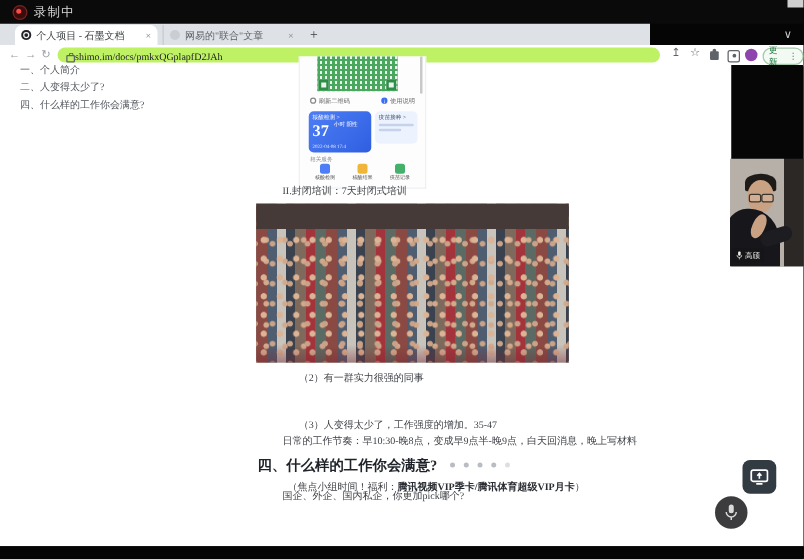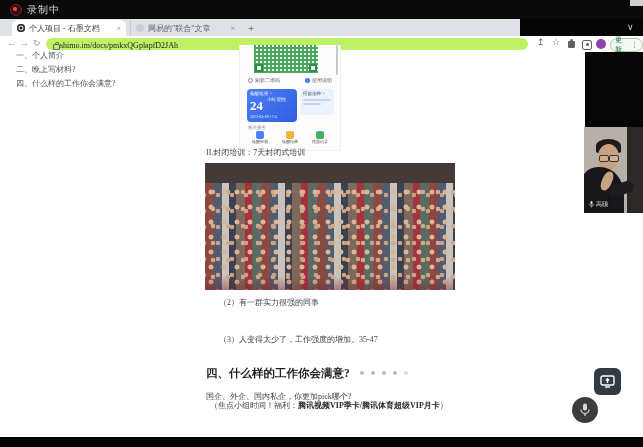--- a/index.html
+++ b/index.html
@@ -69,21 +69,21 @@
   .hcard1 .hc-date{font-size:4px;padding-left:3px;opacity:.85;}
   .hcard2{position:absolute;left:60px;top:44px;width:34px;height:26px;border-radius:4px;background:#edf3fe;overflow:hidden;}
   .hcard2 .hc2-title{font-size:4.5px;color:#3a4a66;padding:2px 3px 1px;}
   .hc2-bar{height:2px;background:#c4d2ea;margin:2px 3px 0;border-radius:1px;}
   .svc-title{position:absolute;left:8px;top:80px;font-size:4.5px;color:#8a8f98;}
   .svc-row{position:absolute;left:8px;top:86px;width:84px;display:flex;justify-content:space-between;}
   .svc{width:24px;text-align:center;}
   .svc .svc-ic{width:8px;height:8px;border-radius:2px;margin:0 auto;}
   .svc .svc-label{font-size:4.5px;color:#555;transform:scale(.9);white-space:nowrap;}
   
-  .doc-line{position:absolute;font-size:8px;color:#3f4247;white-space:nowrap;}
+  .doc-line{position:absolute;font-size:8px;color:#3f4247;white-space:nowrap;margin-left:20px;}
   .photo{position:absolute;left:205px;top:111px;width:250px;height:127px;overflow:hidden;
     background:
       linear-gradient(180deg,#453a37 0 20px,rgba(0,0,0,0) 20px),
       repeating-radial-gradient(circle at 6px 5px,#dcb394 0 2.2px,rgba(0,0,0,0) 2.8px 100%) 0 24px / 13px 15px,
       repeating-radial-gradient(circle at 7px 6px,#caa287 0 2px,rgba(0,0,0,0) 2.6px 100%) 6px 58px / 14px 16px,
       repeating-radial-gradient(circle at 5px 5px,#d3a98c 0 2px,rgba(0,0,0,0) 2.6px 100%) 3px 92px / 15px 17px,
       repeating-linear-gradient(90deg,#8a4a43 0 9px,#4f5d70 9px 17px,#c8c3bb 17px 24px,#39424e 24px 31px,#7d6a5c 31px 40px,#a4343c 40px 47px,#5b6b63 47px 56px),
       #6b5a50;}
   .photo::after{content:"";position:absolute;left:0;bottom:0;width:100%;height:14px;
       background:linear-gradient(180deg,rgba(0,0,0,0),rgba(120,40,50,.45));}
@@ -153,21 +153,21 @@
     <div class="update-pill">
       <span class="u-label">更新</span>
       <span class="u-more">⋮</span>
     </div>
   </div>
 
   <div class="page">
 
     <div class="outline">
       <div class="outline-item">一、个人简介</div>
-      <div class="outline-item">二、晚上写材料?</div>
+      <div class="outline-item">二、人变得太少了?</div>
       <div class="outline-item">四、什么样的工作你会满意?</div>
     </div>
 
     <div class="embed">
       <div class="qr">
         <span class="finder" style="left:1px;bottom:1px"></span>
         <span class="finder" style="right:1px;bottom:1px"></span>
       </div>
       <span class="embed-scrollbar"></span>
       <div class="qr-btns">
@@ -175,21 +175,21 @@
             <span class="r-dot"></span>
             <span>刷新二维码</span>
           </span>
         <span class="qr-btn">
             <span class="i-dot">i</span>
             <span>使用说明</span>
           </span>
       </div>
       <div class="hcard1">
         <div class="hc-title">核酸检测 &gt;</div>
-        <span class="hc-big">24</span>
+        <span class="hc-big">37</span>
         <span class="hc-unit">小时 阴性</span>
         <div class="hc-date">2022-04-08 17:4</div>
       </div>
       <div class="hcard2">
         <div class="hc2-title">疫苗接种 &gt;</div>
         <div class="hc2-bar"></div>
         <div class="hc2-bar" style="width:18px"></div>
       </div>
       <div class="svc-title">相关服务</div>
       <div class="svc-row">
@@ -205,24 +205,25 @@
           <div class="svc-ic" style="background:#45b06a"></div>
           <div class="svc-label">疫苗记录</div>
         </div>
       </div>
     </div>
 
     <div class="doc-line" style="left:206px;top:95px">II.封闭培训：7天封闭式培训</div>
     <div class="photo"></div>
     <div class="doc-line" style="left:219px;top:245px">（2）有一群实力很强的同事</div>
     <div class="doc-line" style="left:219px;top:282px">（3）人变得太少了，工作强度的增加。35-47</div>
+    <div class="doc-line" style="left:206px;top:295px">日常的工作节奏：早10:30-晚8点，变成早9点半-晚9点，白天回消息，晚上写材料</div>
     <div class="h4" style="left:206px;top:313px">
       <span>四、什么样的工作你会满意?</span><span class="dots"><i></i><i></i><i></i><i></i><i></i></span>
     </div>
-    <div class="doc-line" style="left:210px;top:348px">
+    <div class="doc-line" style="left:210px;top:332px">
       <span>（焦点小组时间！福利：</span><span class="bold">腾讯视频VIP季卡/腾讯体育超级VIP月卡</span><span>）</span>
     </div>
     <div class="doc-line" style="left:206px;top:339px">国企、外企、国内私企，你更加pick哪个?</div>
 
     <div class="right-black"></div>
   </div>
 
   <div class="cam">
     <div class="hair"></div>
     <div class="head"></div>

